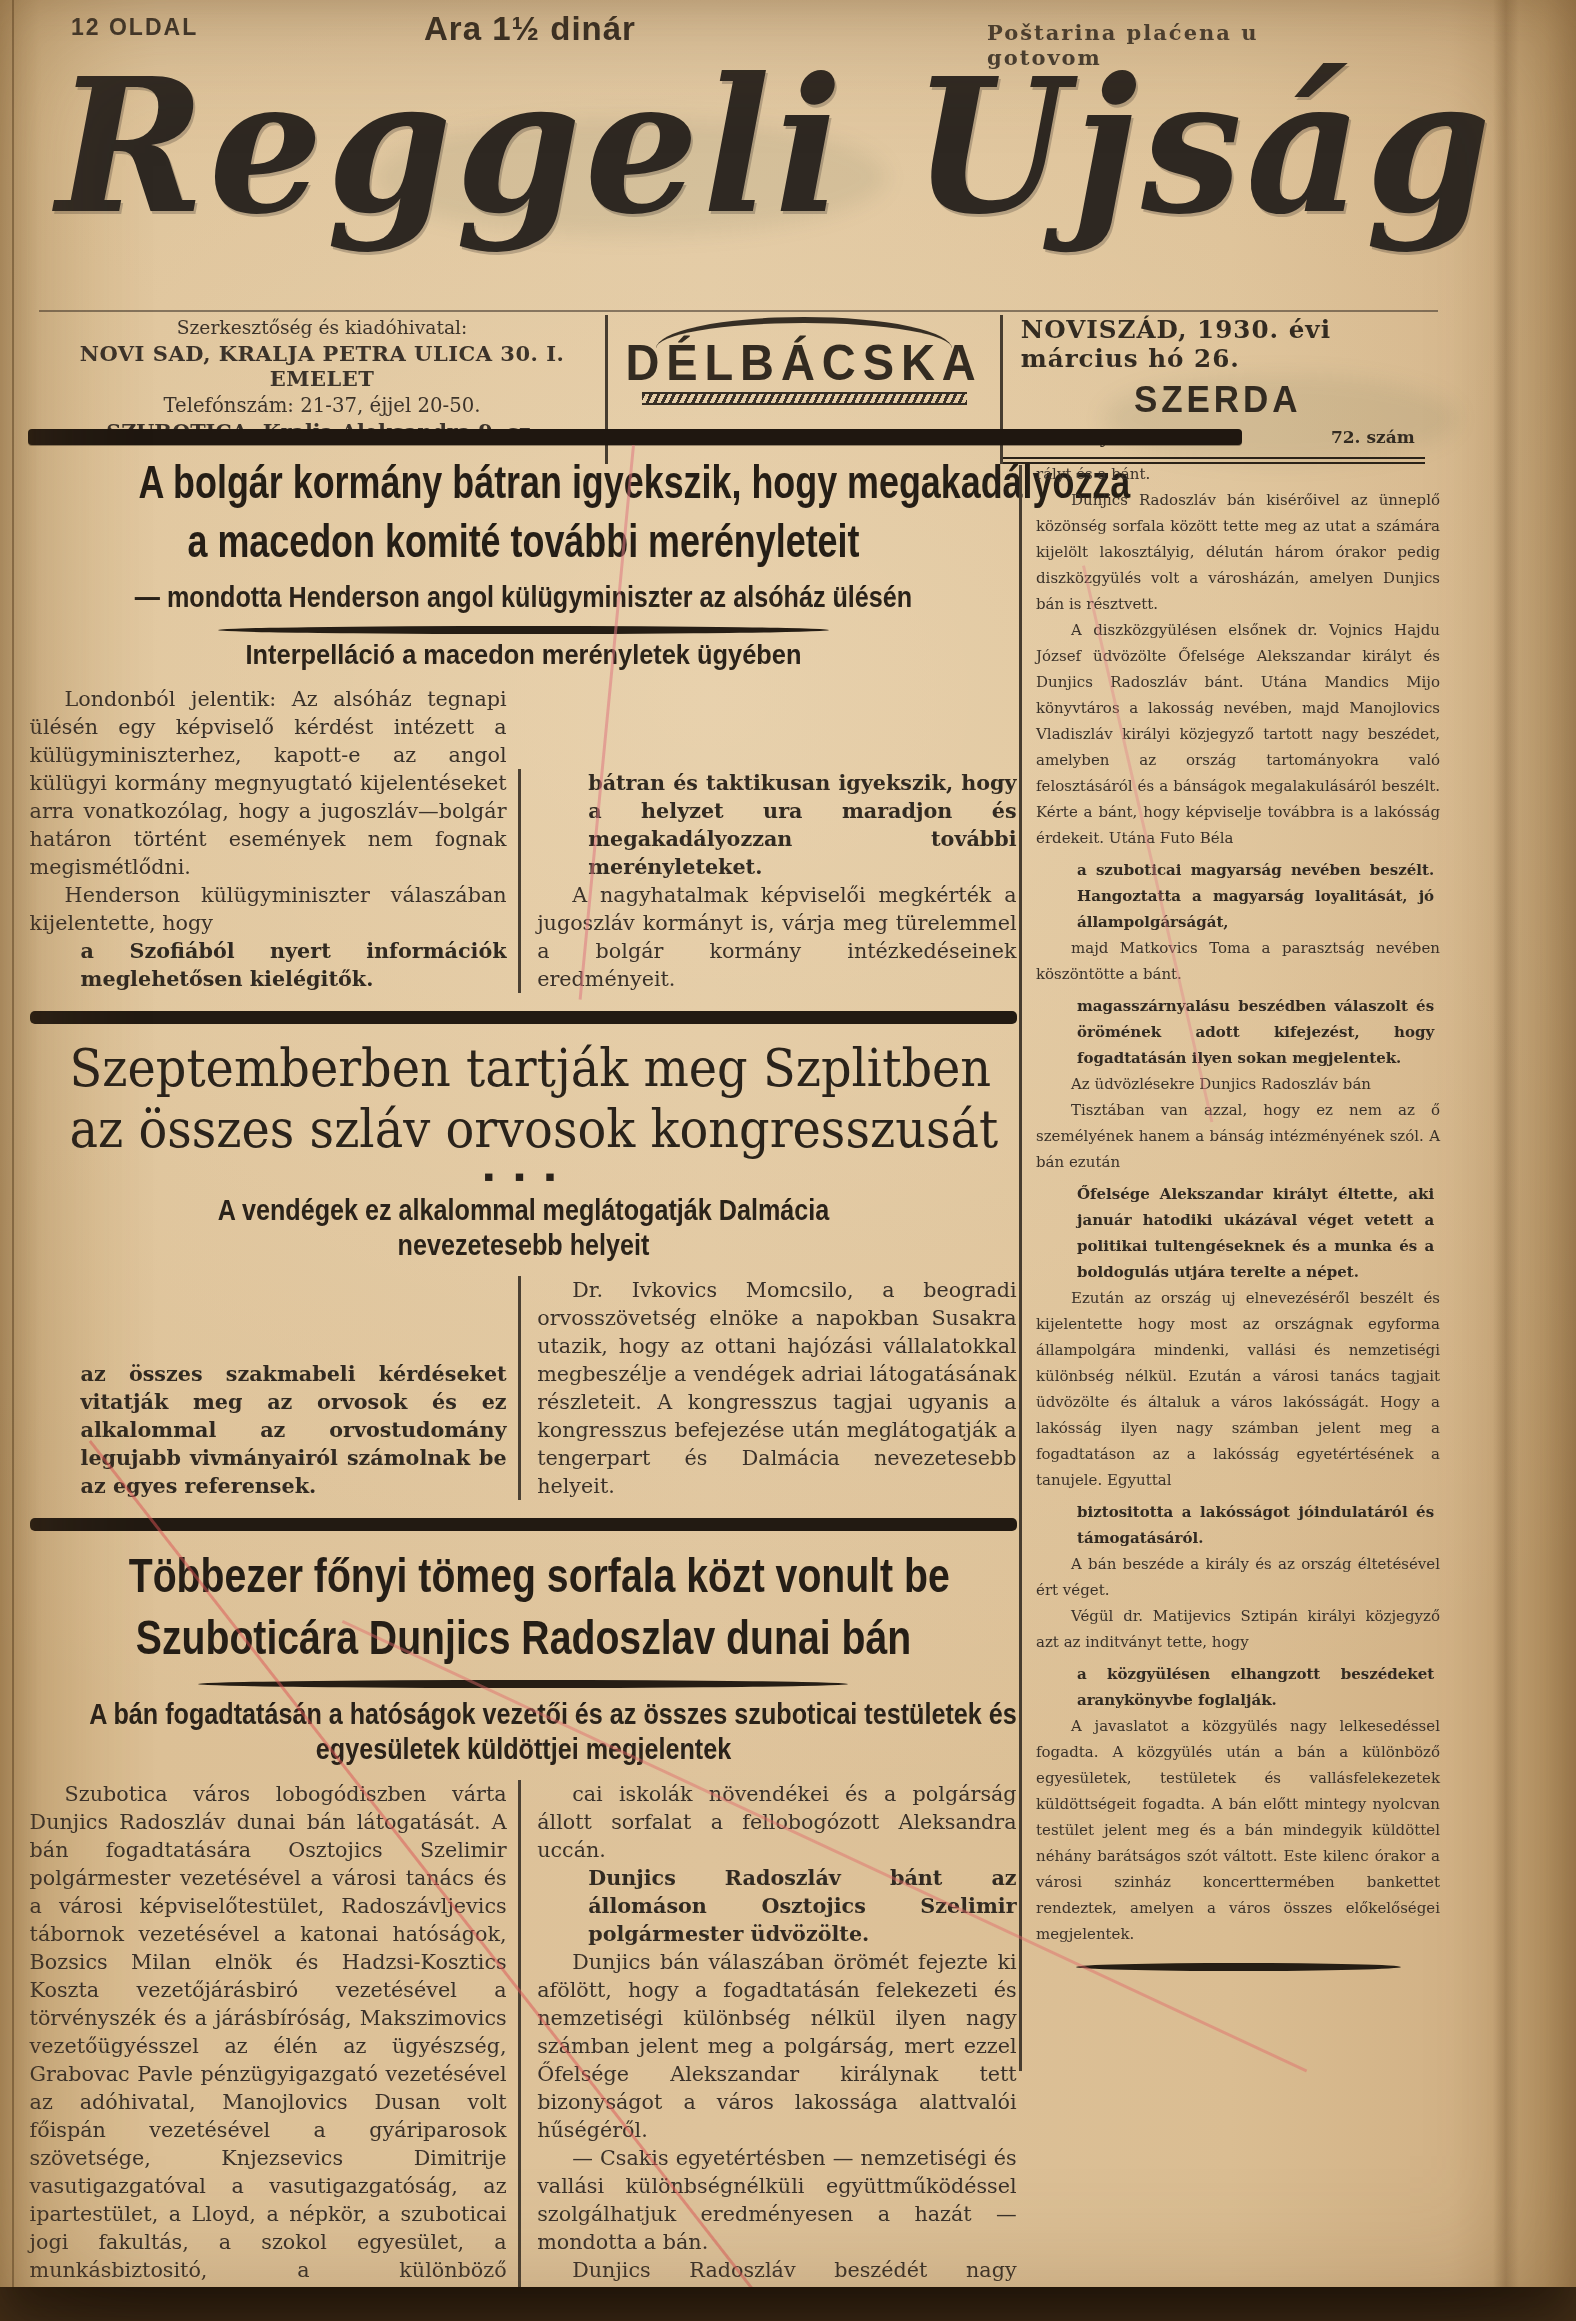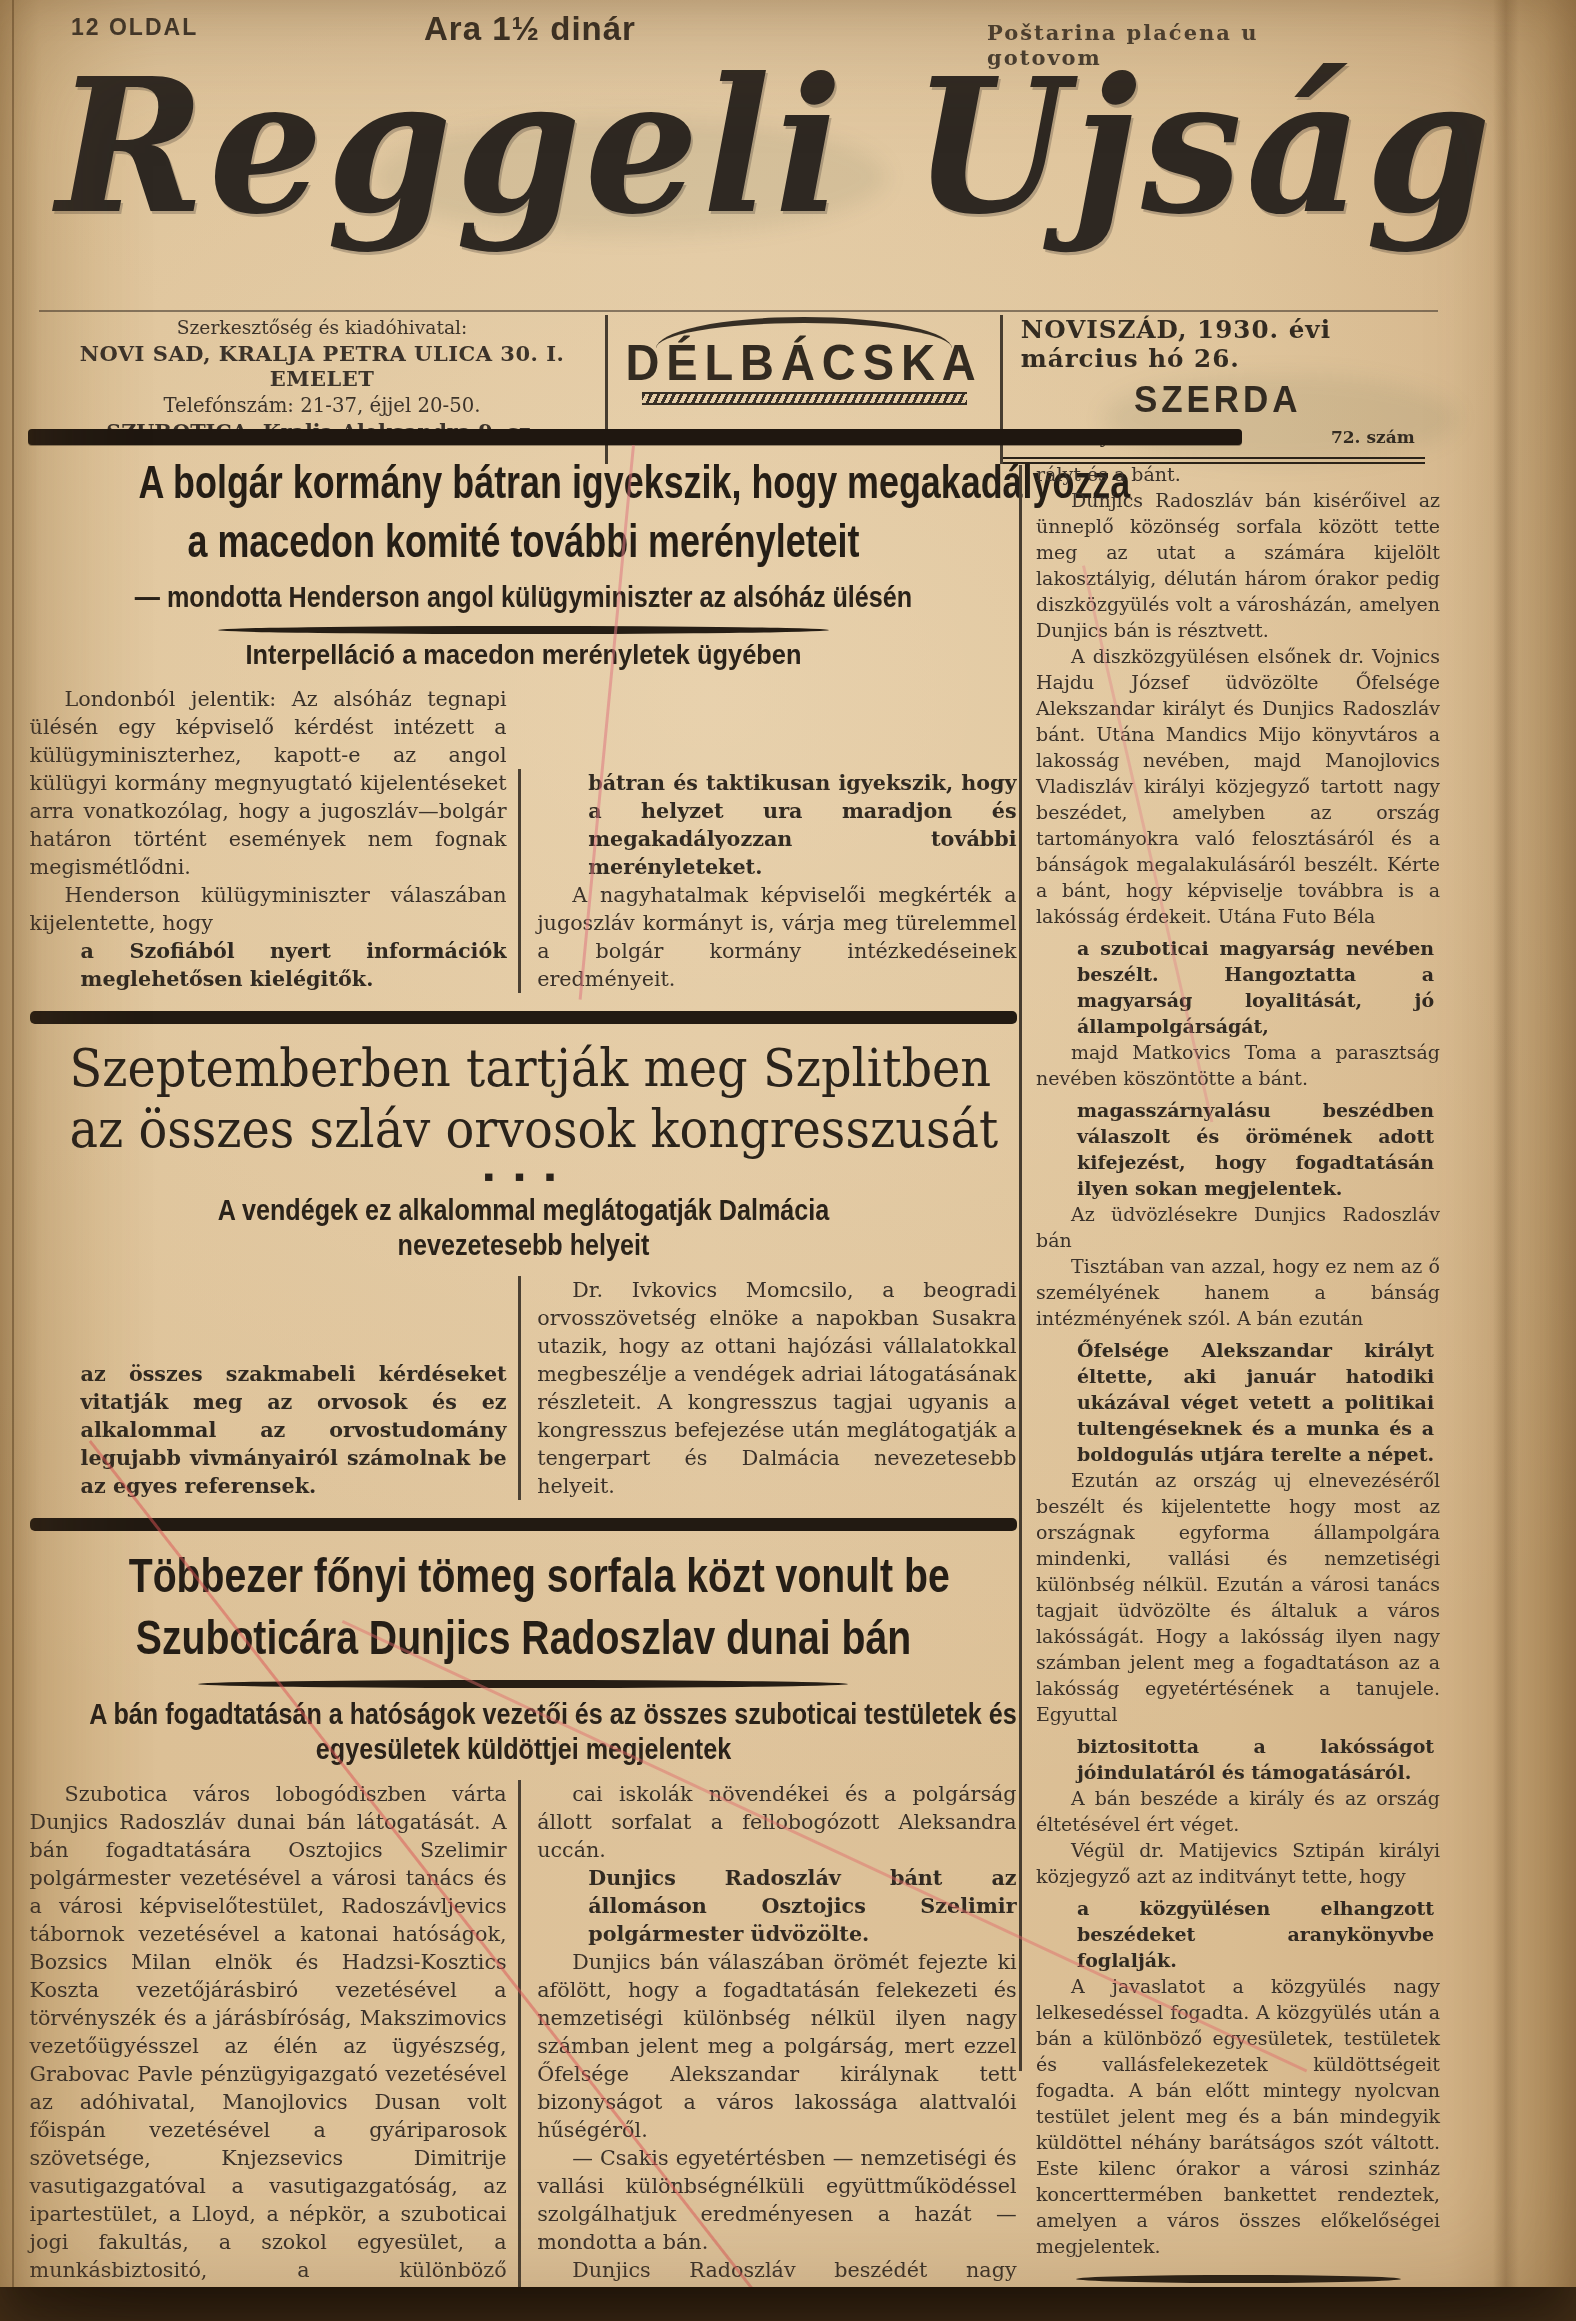--- a/index.html
+++ b/index.html
@@ -92,21 +92,21 @@
   .taper.w360 { width:325px; margin:15.8px auto 9.9px auto; }
 
   .section-bar { height:12.8px; background:#221a12; border-radius:4.9px; margin:17.7px 0 13.8px 0; }
 
   .cols { display:flex; margin-top:13.8px;align-items:flex-end; }
   .colL { flex:0 0 477px; padding-right:11.8px; }
   .colR { flex:1; border-left:3px solid #4a4033; padding-left:15.8px; }
   .p { margin:0; text-indent:35px; text-align:justify; font-size:20.7px; line-height:28px; color:#3a3129; }
   .p.lead { font-weight:700; margin-left:51px; text-indent:0; color:#322a21; }
 
-  .right-col .p { font-size:19px; line-height:26px; }
+  .right-col .p { font-size:15px; line-height:26px; }
   .right-col .p.lead { margin-left:41px; margin-right:5.9px;margin-top:6px; }
 </style>
 </head>
 <body>
 
 <div class="page">
 
   <div class="ghost g1"></div>
   <div class="ghost g2"></div>
 

